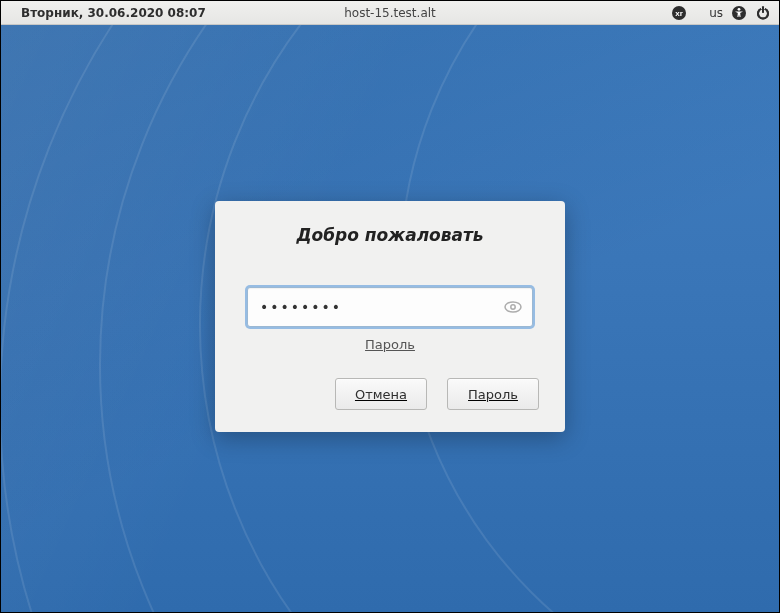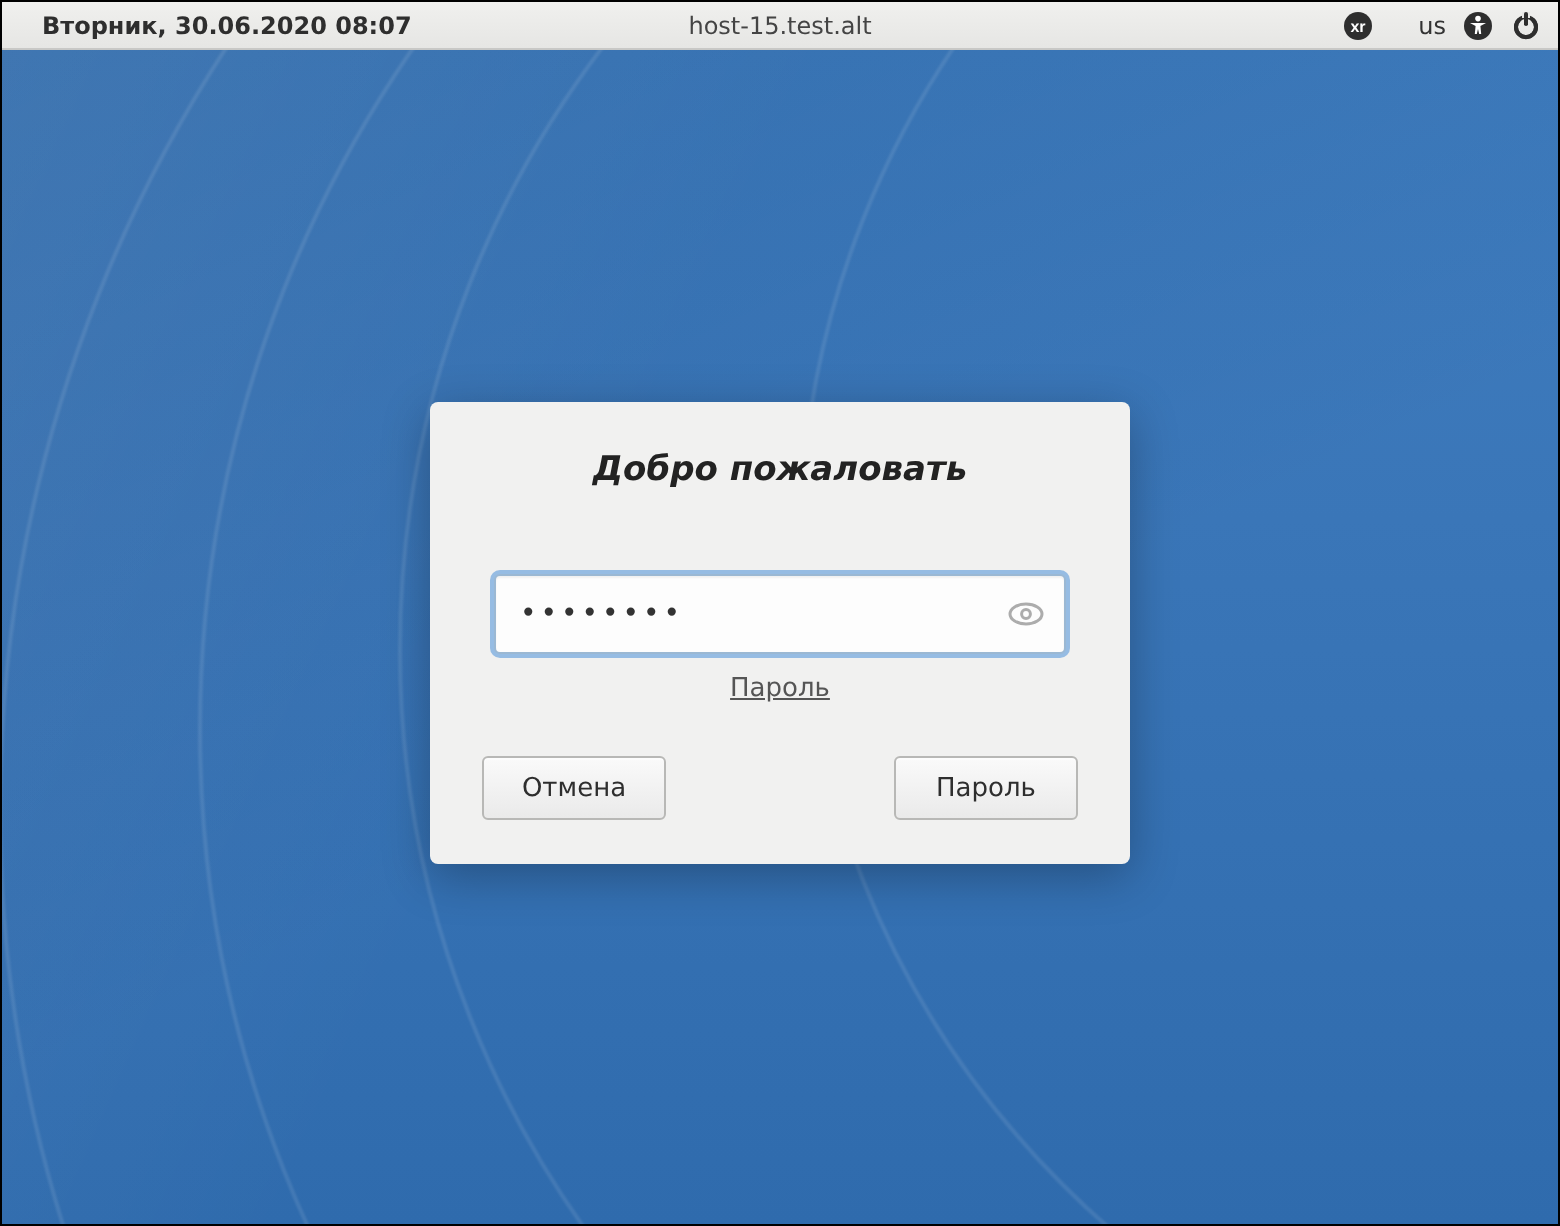--- a/index.html
+++ b/index.html
@@ -136,22 +136,23 @@
     }
     .pw-label {
       text-align: center;
       font-size: 13px;
       color: #555;
       margin-bottom: 26px;
       text-decoration: underline;
     }
     .btn-row {
       display: flex;
-      justify-content: space-between;
+      justify-content: flex-end;
       gap: 20px;
+      text-decoration: underline;
     }
     .gtk-btn {
       min-width: 92px;
       height: 32px;
       padding: 0 16px;
       background: linear-gradient(to bottom, #fafafa, #eaeaea);
       border: 1px solid #b8b8b6;
       border-radius: 3px;
       font-size: 13px;
       color: #2e2e2e;

